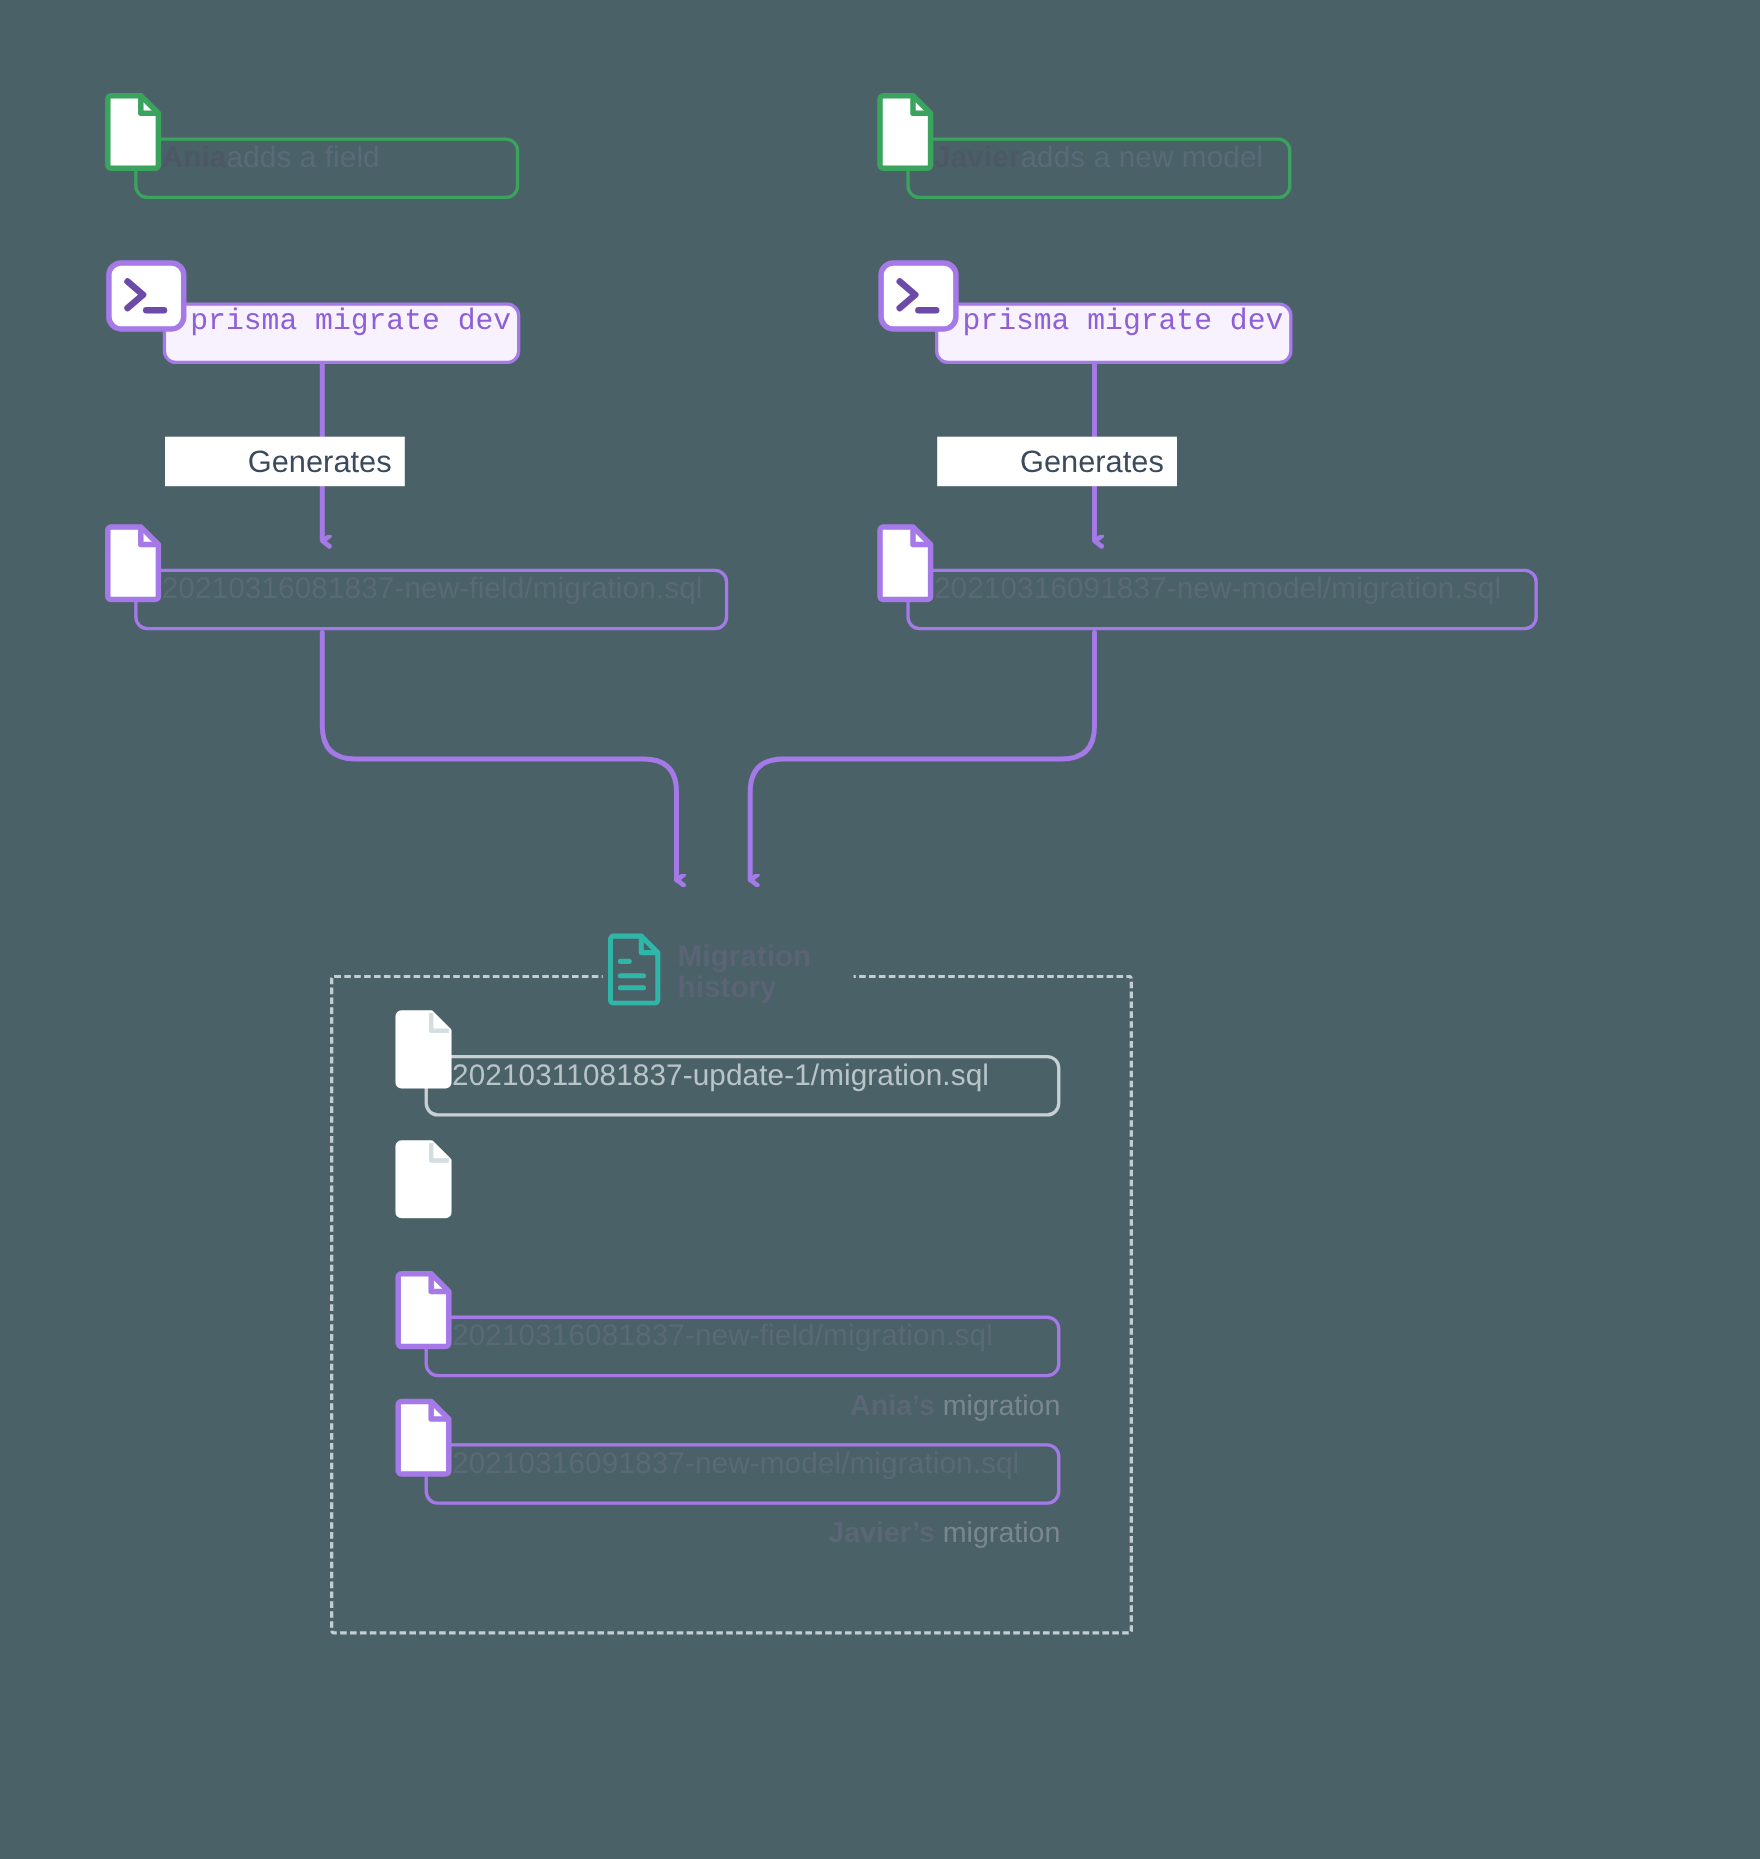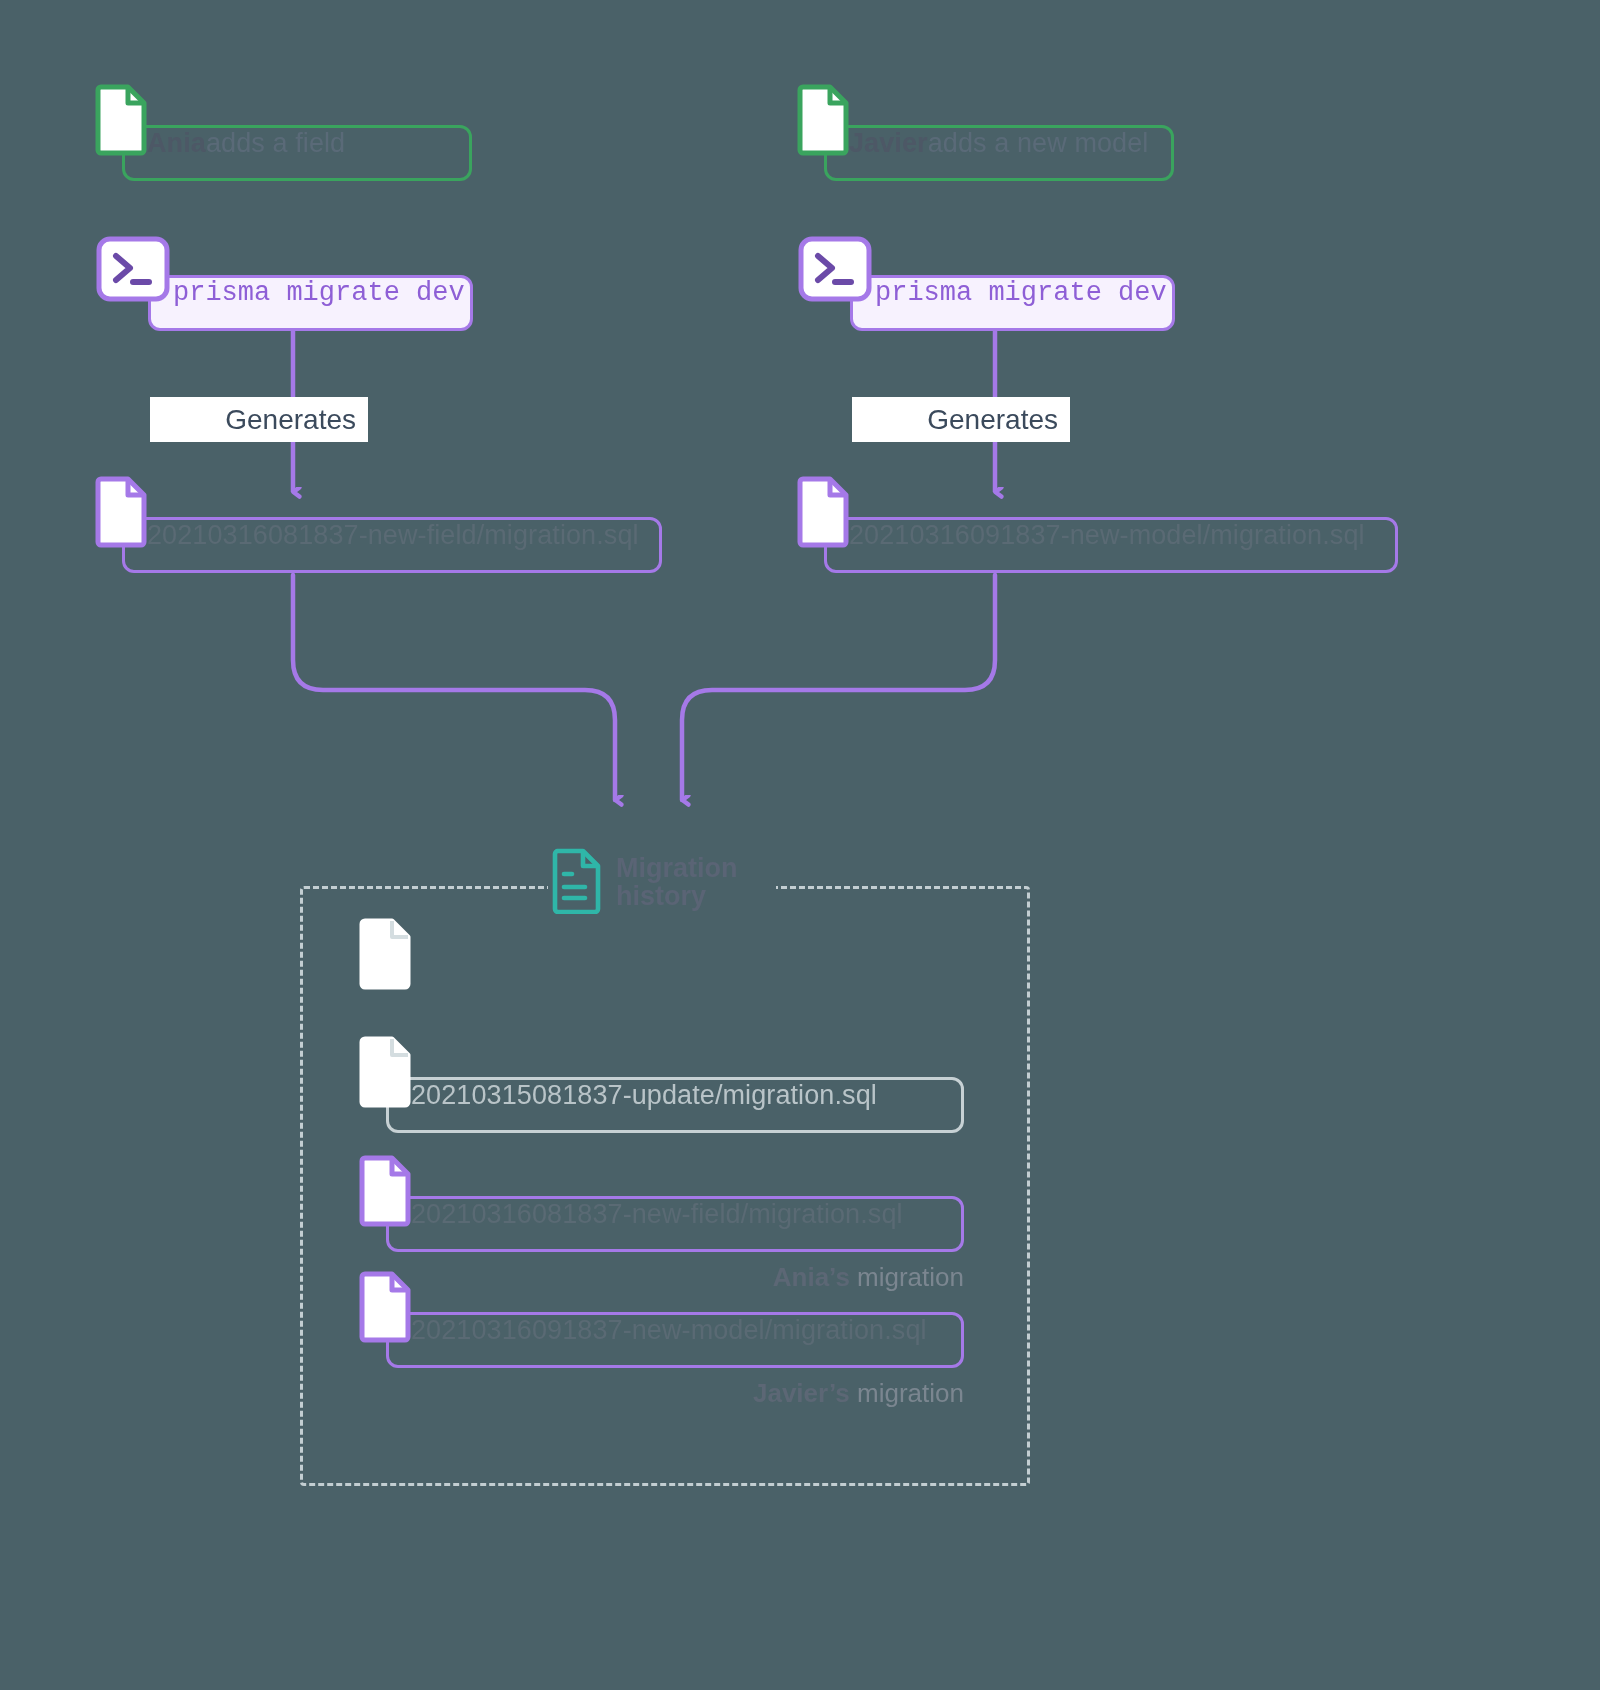--- a/index.html
+++ b/index.html
@@ -187,30 +187,30 @@
         <path d="M31,3 V18 H46" fill="none" stroke="#2fb6a8" stroke-width="4.6" stroke-linejoin="round"></path>
         <path d="M12,26 H20" stroke="#2fb6a8" stroke-width="4.6" stroke-linecap="round"></path>
         <path d="M12,39 H33" stroke="#2fb6a8" stroke-width="4.6" stroke-linecap="round"></path>
         <path d="M12,50 H33" stroke="#2fb6a8" stroke-width="4.6" stroke-linecap="round"></path>
       </svg>
     </span>
     <span class="mh-title">Migration
 history</span>
   </div>
 
+  <div class="nodebox gray-open" style="left:386px; top:959px; width:578px; height:56px;">
+    <span>20210311081837-update-1/migration.sql</span>
+  </div>
   <div class="fileicon" style="left:359px; top:918px;">
     <svg width="52" height="72" viewBox="0 0 52 72">
       <path d="M6,3 H33 L49,19 V66 a3,3 0 0 1 -3,3 H6 a3,3 0 0 1 -3,-3 V6 a3,3 0 0 1 3,-3 Z" fill="#ffffff" stroke="#ffffff" stroke-width="5" stroke-linejoin="round"></path>
       <path d="M33,3 V19 H49" fill="none" stroke="#d4dde0" stroke-width="4" stroke-linejoin="round"></path>
     </svg>
   </div>
 
-  <div class="nodebox gray-open" style="left:386px; top:1077px; width:578px; height:56px;">
-    <span>20210315081837-update/migration.sql</span>
-  </div>
   <div class="fileicon" style="left:359px; top:1036px;">
     <svg width="52" height="72" viewBox="0 0 52 72">
       <path d="M6,3 H33 L49,19 V66 a3,3 0 0 1 -3,3 H6 a3,3 0 0 1 -3,-3 V6 a3,3 0 0 1 3,-3 Z" fill="#ffffff" stroke="#ffffff" stroke-width="5" stroke-linejoin="round"></path>
       <path d="M33,3 V19 H49" fill="none" stroke="#d4dde0" stroke-width="4" stroke-linejoin="round"></path>
     </svg>
   </div>
 
   <div class="nodebox purple-open" style="left:386px; top:1196px; width:578px; height:56px;">
     <span class="fname">20210316081837-new-field/migration.sql</span>
   </div>

